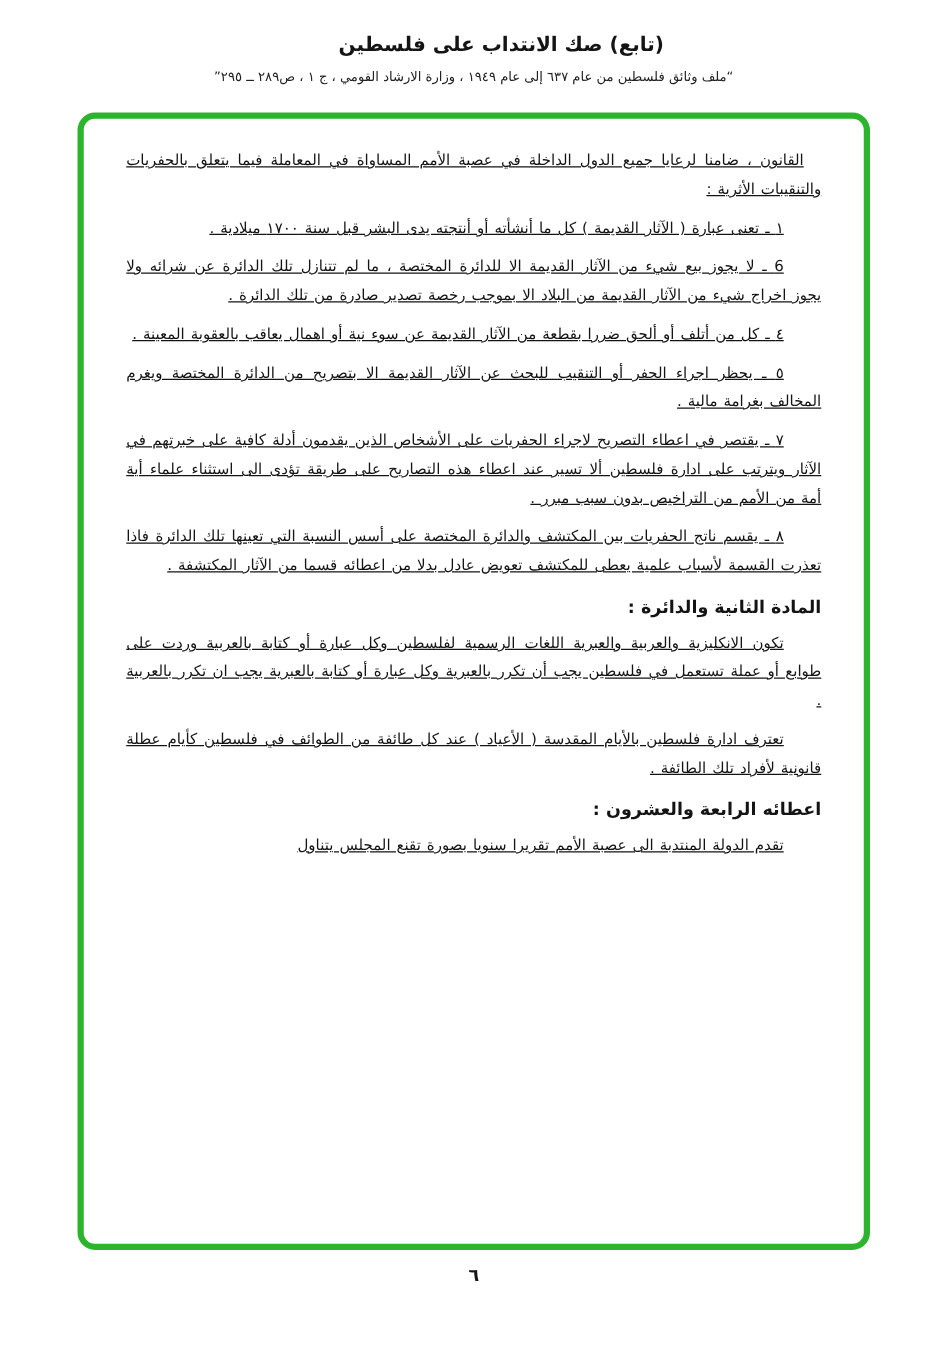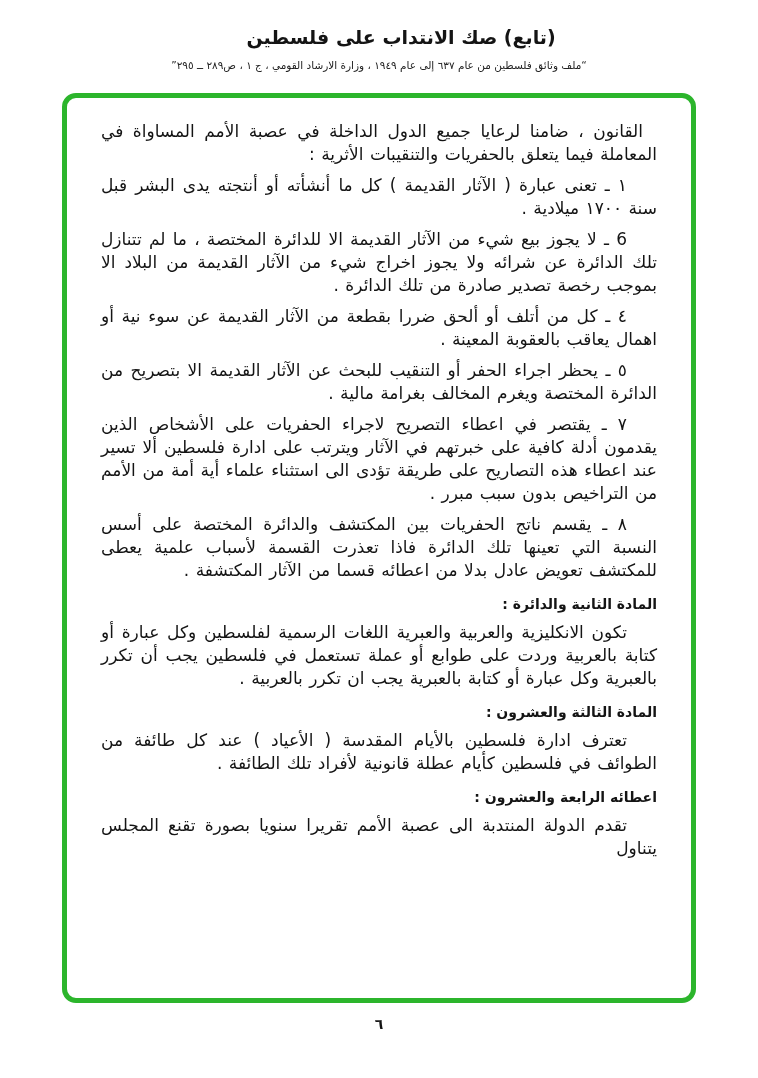--- a/index.html
+++ b/index.html
@@ -16,21 +16,21 @@
       width: 758px;
       height: 1078px;
       background: #ffffff;
     }
     .header {
       padding-top: 26px;
       text-align: center;
       direction: rtl;
     }
     .doc-title {
-      font-size: 19px;
+      font-size: 16px;
       font-weight: bold;
       letter-spacing: 0.5px;
       padding-left: 44px;
     }
     .doc-citation {
       margin-top: 11px;
       font-size: 10.5px;
       color: #222;
       text-align: center;
     }
@@ -39,25 +39,26 @@
       margin: 22px auto 0 auto;
       border: 5px solid var(--frame-green, #2cb52c);
       border-radius: 14px;
       padding: 22px 34px 16px 34px;
       direction: rtl;
       text-align: justify;
       background: #ffffff;
       min-height: 910px;
     }
     .para {
-      font-size: 17px;
+      font-size: 12px;
       line-height: 23px;
       text-indent: 30px;
       margin-bottom: 8px;
       word-spacing: 1px;
+      text-decoration: underline;
     }
     .para.intro { text-indent: 14px; }
     .article-heading {
       font-size: 14px;
       font-weight: bold;
       margin: 14px 0 9px 0;
       text-align: right;
     }
     .page-number {
       margin-top: 13px;
@@ -84,21 +85,20 @@
     <p class="para">١ ـ تعنى عبارة ( الآثار القديمة ) كل ما أنشأته أو أنتجته يدى البشر قبل سنة ١٧٠٠ ميلادية .</p>
     <p class="para">6 ـ لا يجوز بيع شيء من الآثار القديمة الا للدائرة المختصة ، ما لم تتنازل تلك الدائرة عن شرائه ولا يجوز اخراج شيء من الآثار القديمة من البلاد الا بموجب رخصة تصدير صادرة من تلك الدائرة .</p>
     <p class="para">٤ ـ كل من أتلف أو ألحق ضررا بقطعة من الآثار القديمة عن سوء نية أو اهمال يعاقب بالعقوبة المعينة .</p>
     <p class="para">٥ ـ يحظر اجراء الحفر أو التنقيب للبحث عن الآثار القديمة الا بتصريح من الدائرة المختصة ويغرم المخالف بغرامة مالية .</p>
     <p class="para">٧ ـ يقتصر في اعطاء التصريح لاجراء الحفريات على الأشخاص الذين يقدمون أدلة كافية على خبرتهم في الآثار ويترتب على ادارة فلسطين ألا تسير عند اعطاء هذه التصاريح على طريقة تؤدى الى استثناء علماء أية أمة من الأمم من التراخيص بدون سبب مبرر .</p>
     <p class="para">٨ ـ يقسم ناتج الحفريات بين المكتشف والدائرة المختصة على أسس النسبة التي تعينها تلك الدائرة فاذا تعذرت القسمة لأسباب علمية يعطى للمكتشف تعويض عادل بدلا من اعطائه قسما من الآثار المكتشفة .</p>
 
     <h2 class="article-heading">المادة الثانية والدائرة :</h2>
     <p class="para">تكون الانكليزية والعربية والعبرية اللغات الرسمية لفلسطين وكل عبارة أو كتابة بالعربية وردت على طوابع أو عملة تستعمل في فلسطين يجب أن تكرر بالعبرية وكل عبارة أو كتابة بالعبرية يجب ان تكرر بالعربية .</p>
 
-    <h2 class="article-heading">المادة الثالثة والعشرون :</h2>
     <p class="para">تعترف ادارة فلسطين بالأيام المقدسة ( الأعياد ) عند كل طائفة من الطوائف في فلسطين كأيام عطلة قانونية لأفراد تلك الطائفة .</p>
 
     <h2 class="article-heading">اعطائه الرابعة والعشرون :</h2>
     <p class="para">تقدم الدولة المنتدبة الى عصبة الأمم تقريرا سنويا بصورة تقنع المجلس يتناول</p>
 
   </div>
 
   <div class="page-number">٦</div>
 
 </div>

